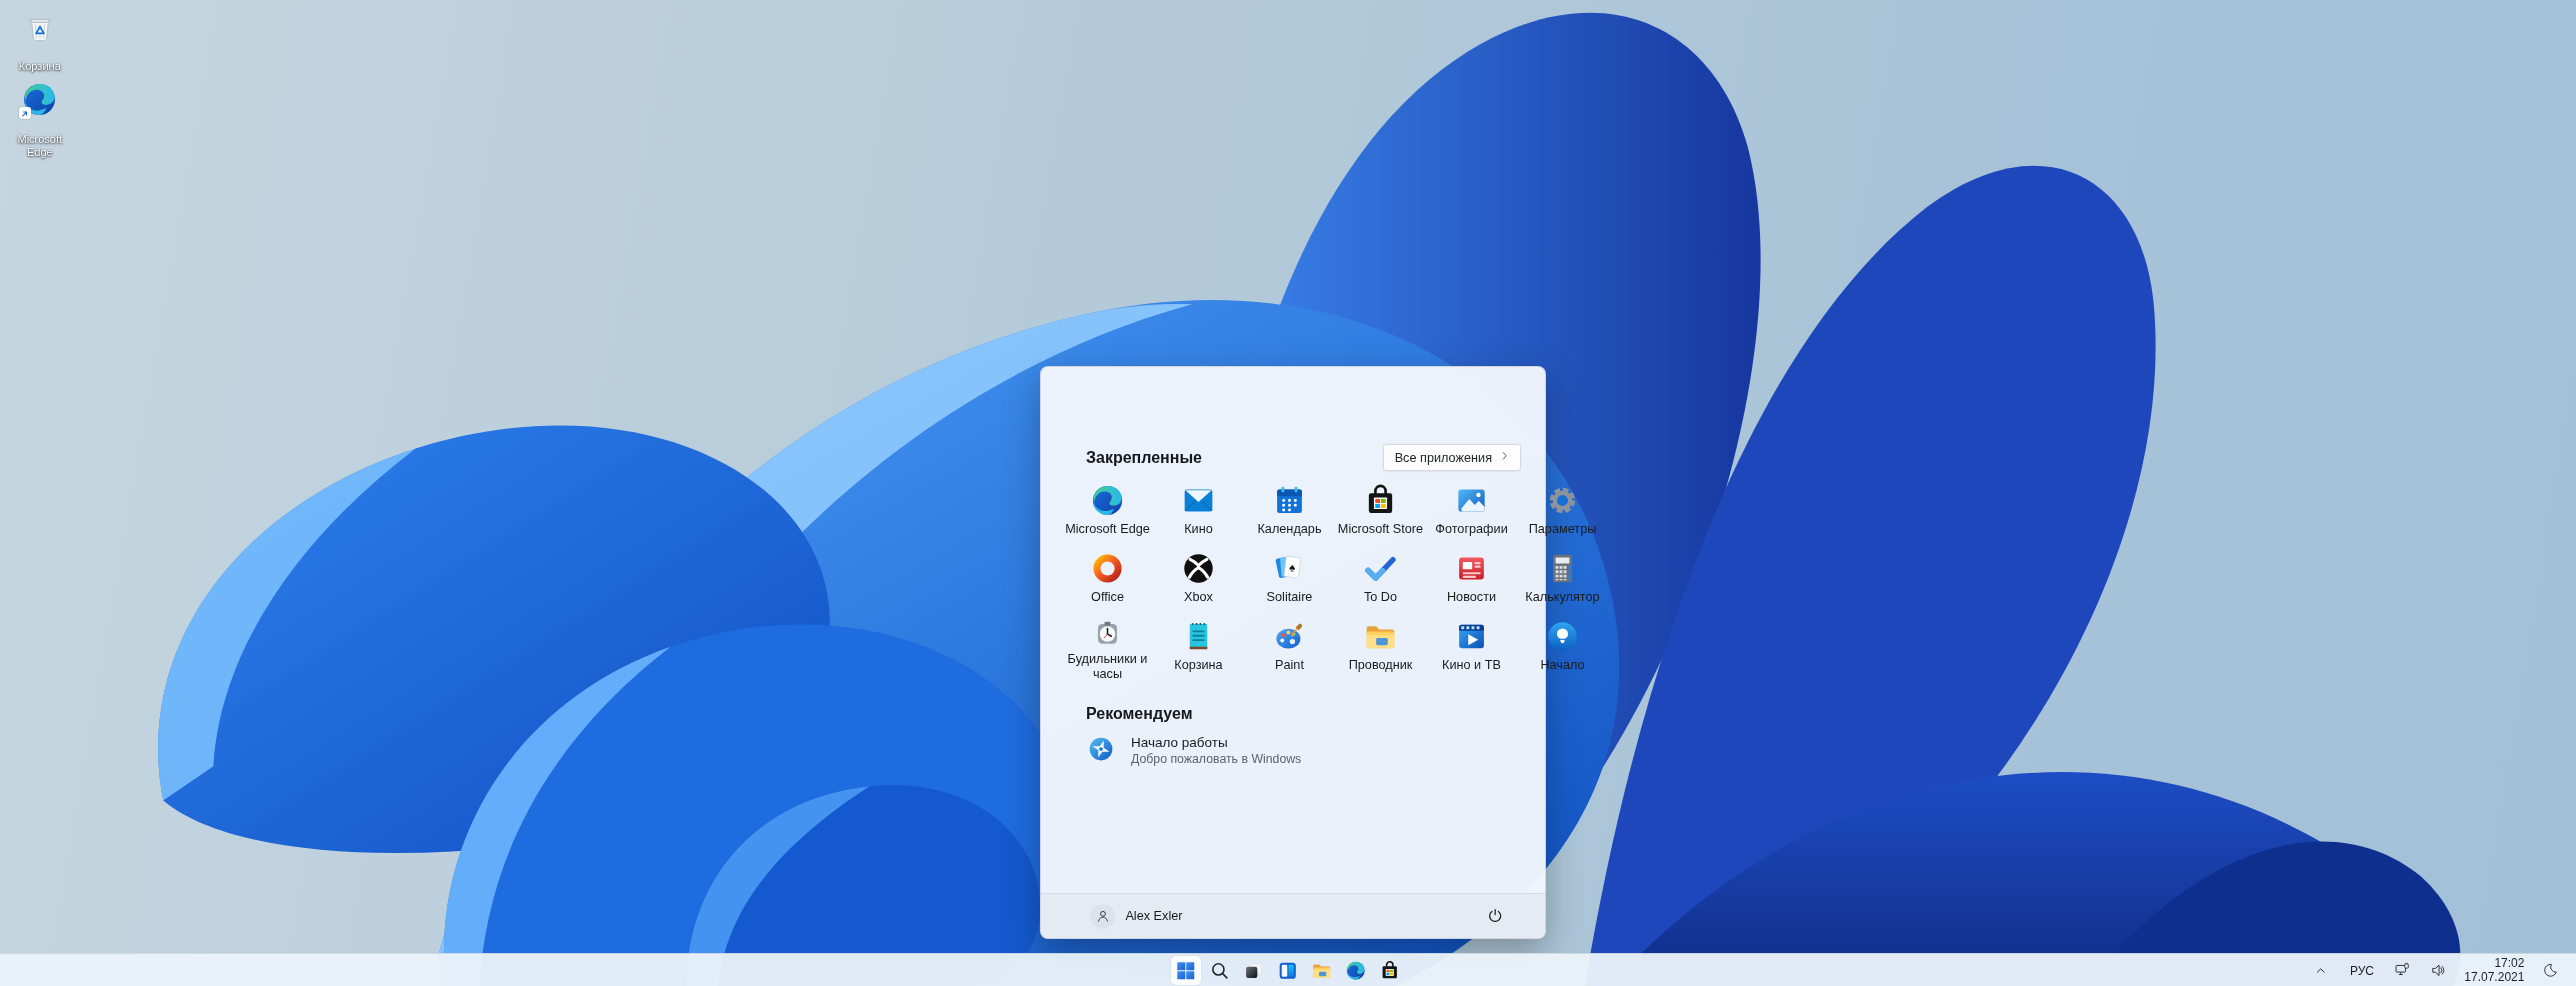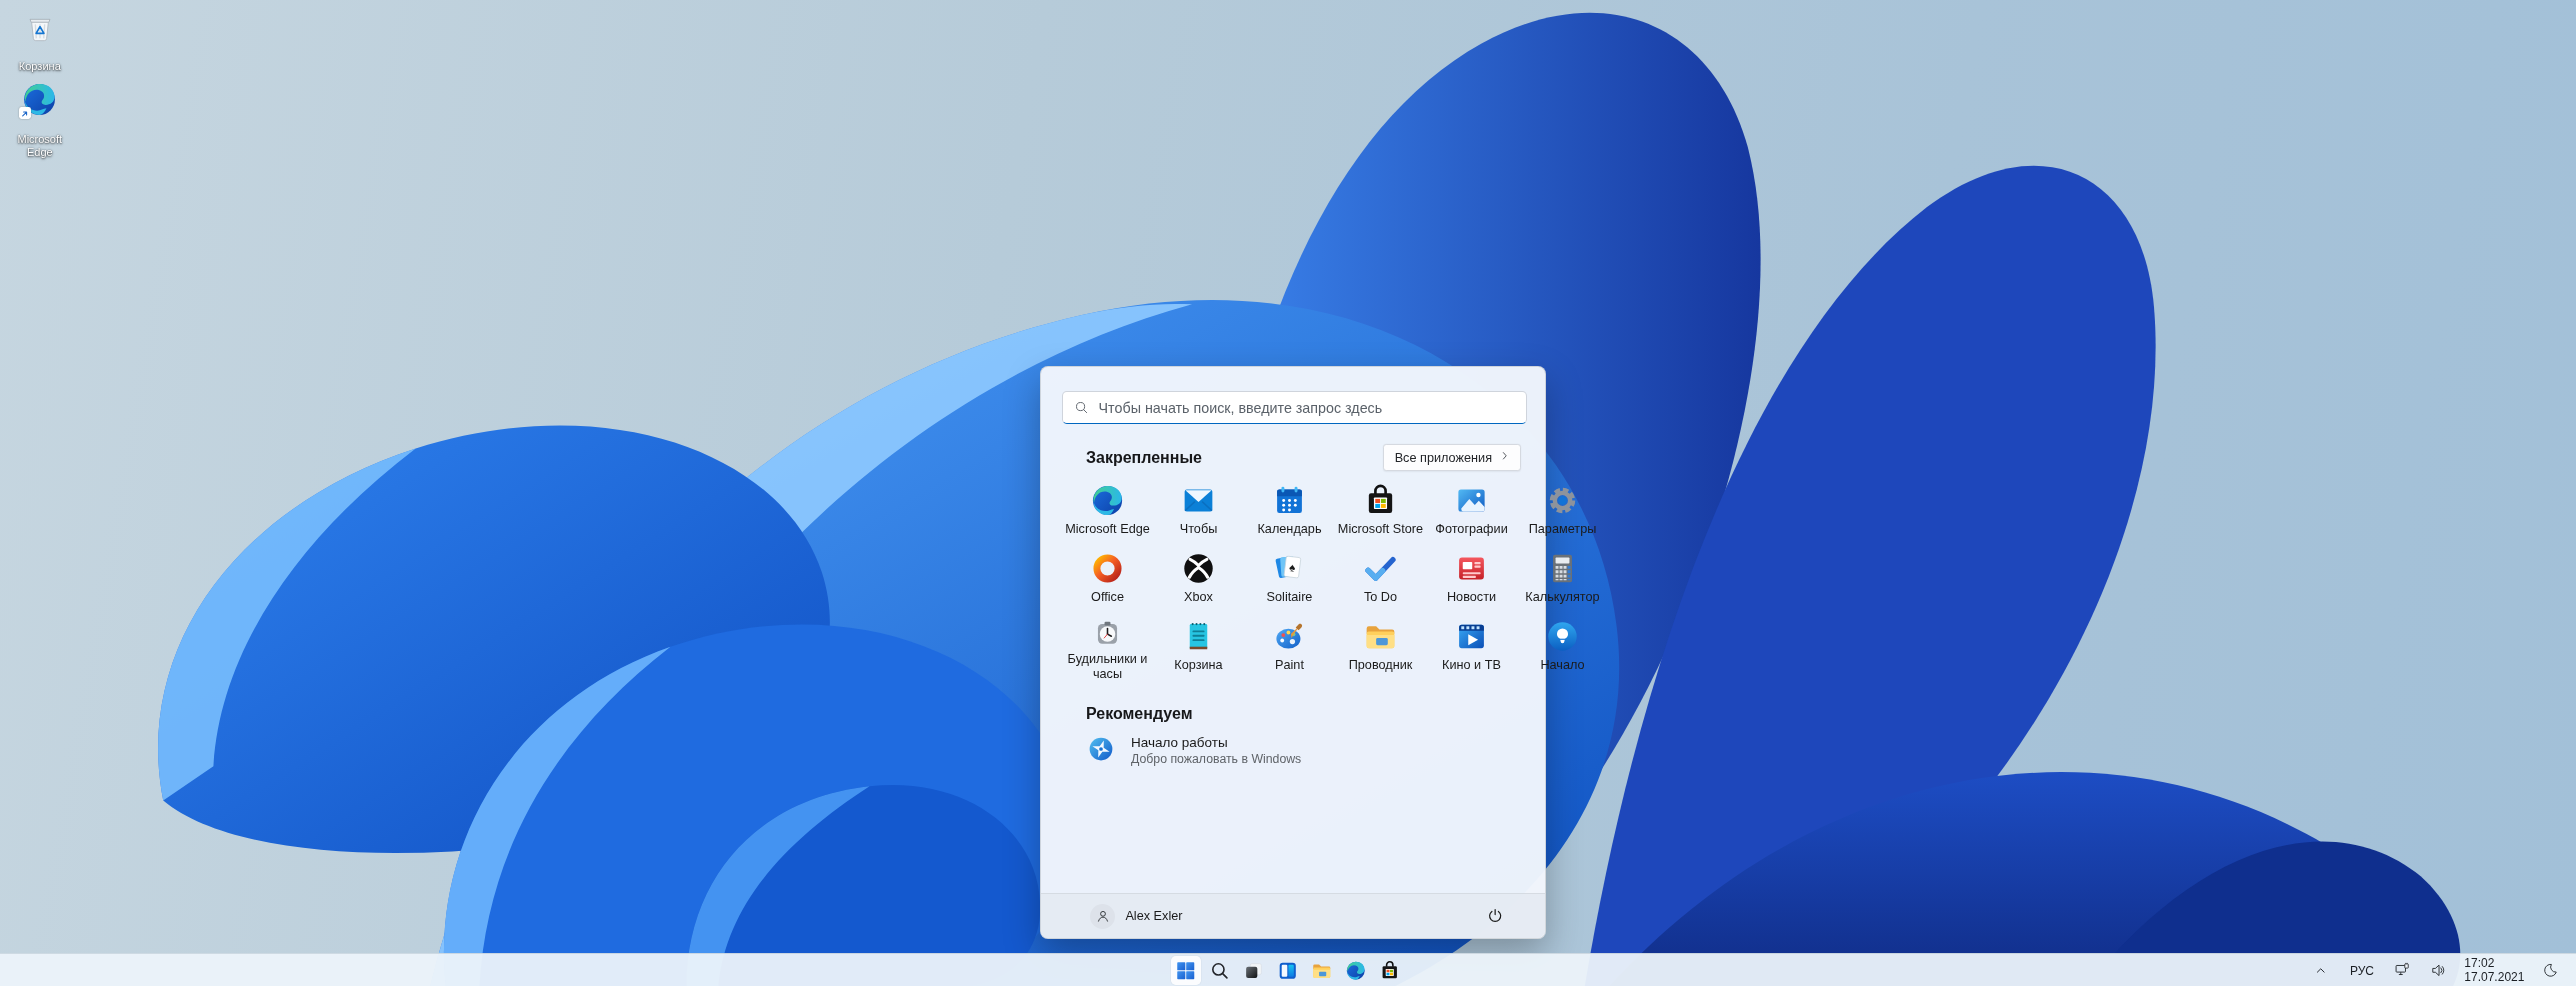--- a/index.html
+++ b/index.html
@@ -76,21 +76,21 @@
     display:flex; align-items:center; gap:4px; }
   .tb-btn { width:30px; height:29px; border:none; background:transparent; border-radius:4.8px;
     display:flex; align-items:center; justify-content:center; cursor:pointer; }
   .tb-btn svg { width:21.5px; height:21.5px; }
   .tb-btn.active { background:rgba(255,255,255,.85); box-shadow:0 0 1.6px rgba(0,0,0,.12); }
   .tb-tray { position:absolute; right:14px; top:0; bottom:0; display:flex; align-items:center; gap:12px; }
   .tray-ic { width:24px; height:25.5px; display:flex; align-items:center; justify-content:center; border-radius:4px; cursor:pointer; }
   .tray-ic svg { width:16.7px; height:16.7px; }
   .tray-ic.small svg { width:13.5px; height:13.5px; }
   .lang { font-size:12px; color:#1b1f24; padding:3.2px 4.8px; border-radius:4px; cursor:pointer; }
-  .clock { font-size:12px; line-height:13.5px; color:#1b1f24; cursor:pointer; padding:1.6px 1.6px; }
+  .clock { text-align:right; font-size:12px; line-height:13.5px; color:#1b1f24; cursor:pointer; padding:1.6px 1.6px; }
 </style>
 </head>
 <body>
 
 <svg width="0" height="0" style="position:absolute" aria-hidden="true">
   <defs>
     <linearGradient id="egBody" x1="0" y1="0" x2="1" y2="1">
         <stop offset="0" stop-color="#1b6fe0"></stop>
         <stop offset="1" stop-color="#0d3fa5"></stop>
       </linearGradient>
@@ -393,26 +393,20 @@
             <use href="#s-arrow-sc"></use>
           </svg>
         </span>
     </div>
     <div class="d-label">Microsoft Edge</div>
   </div>
 </div>
 
 <div class="start-menu">
 
-  <div class="search-box">
-    <svg viewBox="0 0 48 48">
-        <use href="#s-searchsm"></use>
-      </svg>
-    <input type="text" placeholder="Чтобы начать поиск, введите запрос здесь" style="">
-  </div>
 
   <div class="pinned-row">
     <span class="section-title">Закрепленные</span>
     <button class="all-apps-btn">
       <span>Все приложения</span>
       <svg viewBox="0 0 48 48">
           <use href="#s-chevron-right"></use>
         </svg>
     </button>
   </div>
@@ -421,21 +415,21 @@
     <div class="app">
         <svg class="ai" viewBox="0 0 44 44" width="35" height="35">
           <use href="#s-edge"></use>
         </svg>
         <span class="al">Microsoft Edge</span>
       </div>
     <div class="app">
         <svg class="ai" viewBox="0 0 44 44" width="35" height="35">
           <use href="#s-mail"></use>
         </svg>
-        <span class="al">Чтобы</span>
+        <span class="al">Кино</span>
       </div>
     <div class="app">
         <svg class="ai" viewBox="0 0 44 44" width="35" height="35">
           <use href="#s-calendar"></use>
         </svg>
         <span class="al">Календарь</span>
       </div>
     <div class="app">
         <svg class="ai" viewBox="0 0 44 44" width="35" height="35">
           <use href="#s-store"></use>

